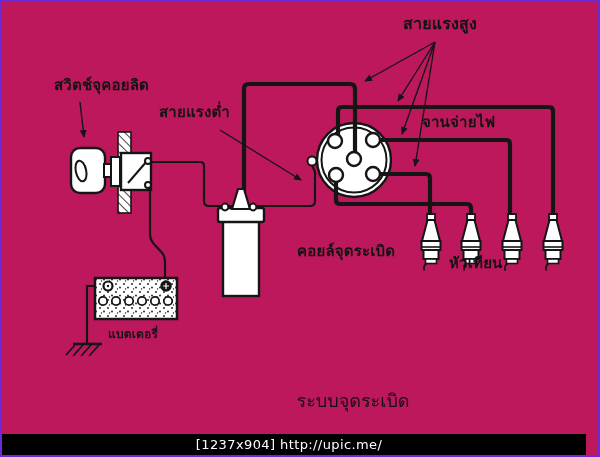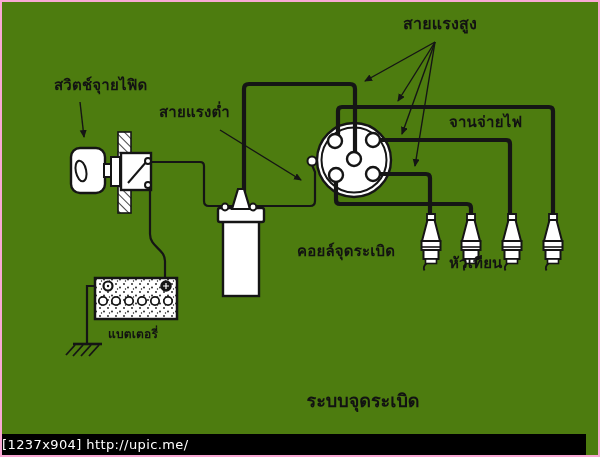--- a/index.html
+++ b/index.html
@@ -1,39 +1,39 @@
 <!DOCTYPE html>
 <html><head>
 <meta charset="utf-8">
 <style>
   html,body{margin:0;padding:0;background:#888;}
   .frame{
     position:relative;width:600px;height:457px;box-sizing:border-box;
-    background:#4d7c0f;border:2px solid #f9a8d4;overflow:hidden;
+    background:#be185d;border:2px solid #6d28d9;overflow:hidden;
     font-family:"DejaVu Sans",sans-serif;
   }
   .diagram-svg{position:absolute;left:0;top:0;}
   .lbl{
     position:absolute;color:#121212;font-weight:700;white-space:nowrap;
     font-size:15px;line-height:1.35;letter-spacing:0.2px;
   }
   .lbl-hv{left:401px;top:11px;font-size:16px;}
   .lbl-switch{left:52px;top:73px;}
   .lbl-lv{left:157px;top:100px;}
-  .lbl-dist{left:447px;top:110px;text-align:center;}
+  .lbl-dist{left:420px;top:110px;text-align:center;}
   .lbl-coil{left:263px;top:239px;margin-left:32px;}
   .lbl-plug{left:447px;top:251px;}
   .lbl-batt{left:106px;top:324px;font-size:12px;}
   .caption{
-    position:absolute;left:251px;top:384px;width:220px;text-align:center;
-    color:#121212;font-weight:700;font-size:18px;white-space:nowrap;
+    position:absolute;left:241px;top:384px;width:220px;text-align:center;
+    color:#121212;font-weight:400;font-size:18px;white-space:nowrap;
   }
   .wm-bar{
     position:absolute;left:0;right:12px;bottom:0;height:21px;background:#000;
-    display:flex;align-items:center;justify-content:flex-start;
+    display:flex;align-items:center;justify-content:center;
     padding-right:10px;box-sizing:border-box;margin-top:28px;
   }
   .wm-text{
     color:#fff;font-size:13px;font-weight:500;letter-spacing:0.4px;
     font-family:"DejaVu Sans",sans-serif;white-space:nowrap;
   }
 </style>
 </head>
 <body>
 
@@ -145,21 +145,21 @@
       <line x1="433" y1="40" x2="363" y2="79" marker-end="url(#arw)"></line>
       <line x1="433" y1="40" x2="396" y2="99" marker-end="url(#arw)"></line>
       <line x1="433" y1="40" x2="400" y2="132" marker-end="url(#arw)"></line>
       <line x1="433" y1="40" x2="413" y2="164" marker-end="url(#arw)"></line>
       <line x1="78" y1="100" x2="82" y2="135" marker-end="url(#arw)"></line>
       <line x1="218" y1="128" x2="299" y2="178" marker-end="url(#arw)"></line>
     </g>
   </svg>
 
   <div class="lbl lbl-hv">สายแรงสูง</div>
-  <div class="lbl lbl-switch">สวิตช์จุายไฟิด</div>
+  <div class="lbl lbl-switch">สวิตช์จุคอยลิด</div>
   <div class="lbl lbl-lv">สายแรงต่ำ</div>
   <div class="lbl lbl-dist">จานจ่ายไฟ</div>
   <div class="lbl lbl-coil">คอยล์จุดระเบิด</div>
   <div class="lbl lbl-plug">หัวเทียน</div>
   <div class="lbl lbl-batt">แบตเตอรี่</div>
 
   <div class="caption">ระบบจุดระเบิด</div>
 
   <div class="wm-bar">
     <span class="wm-text">[1237x904] http://upic.me/</span>

